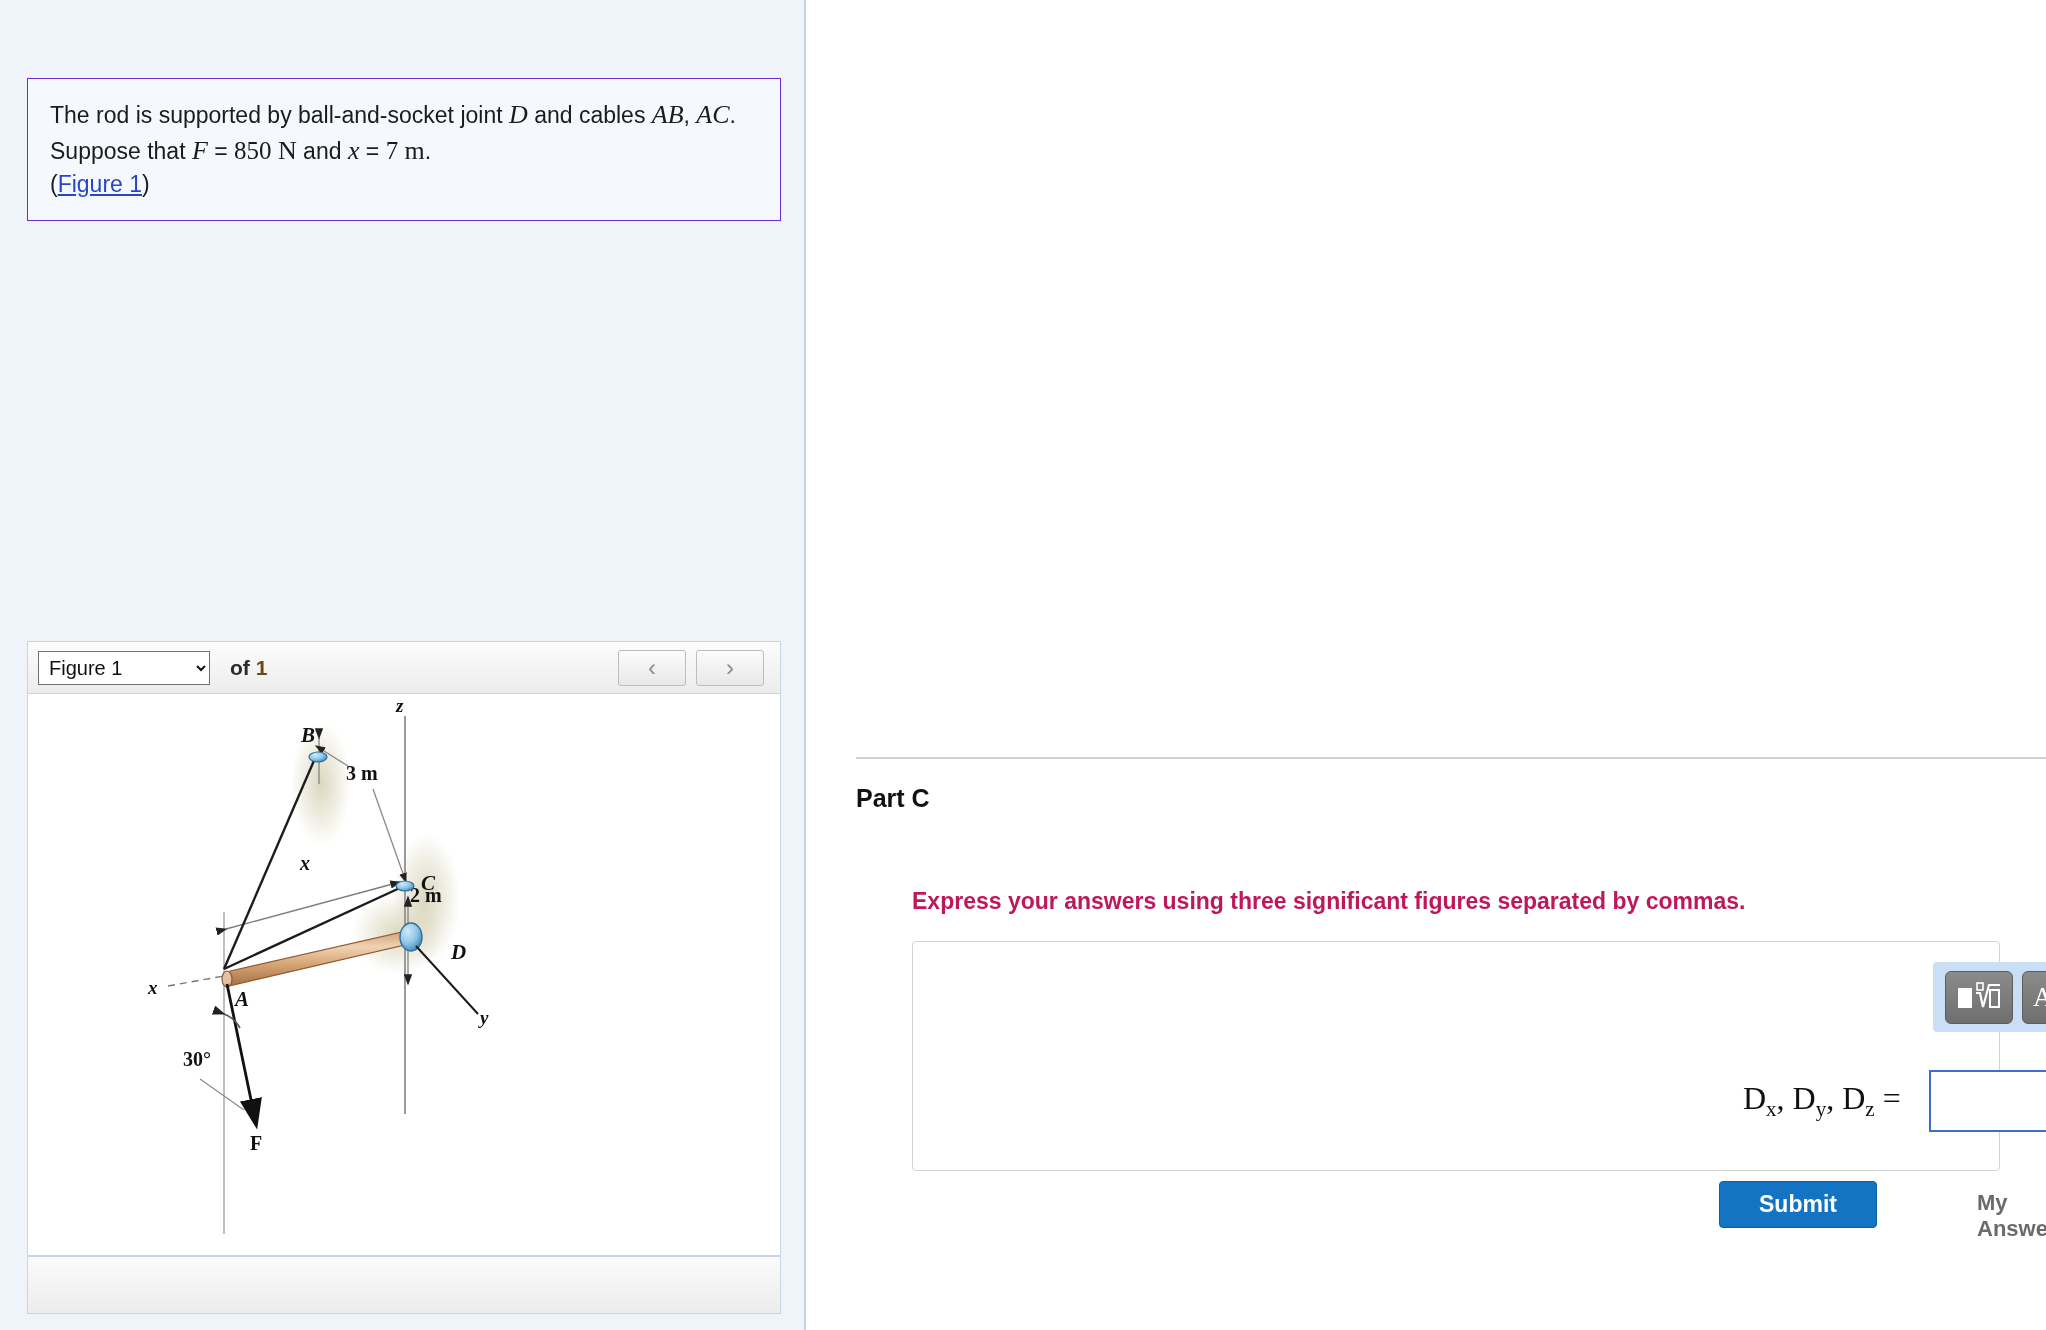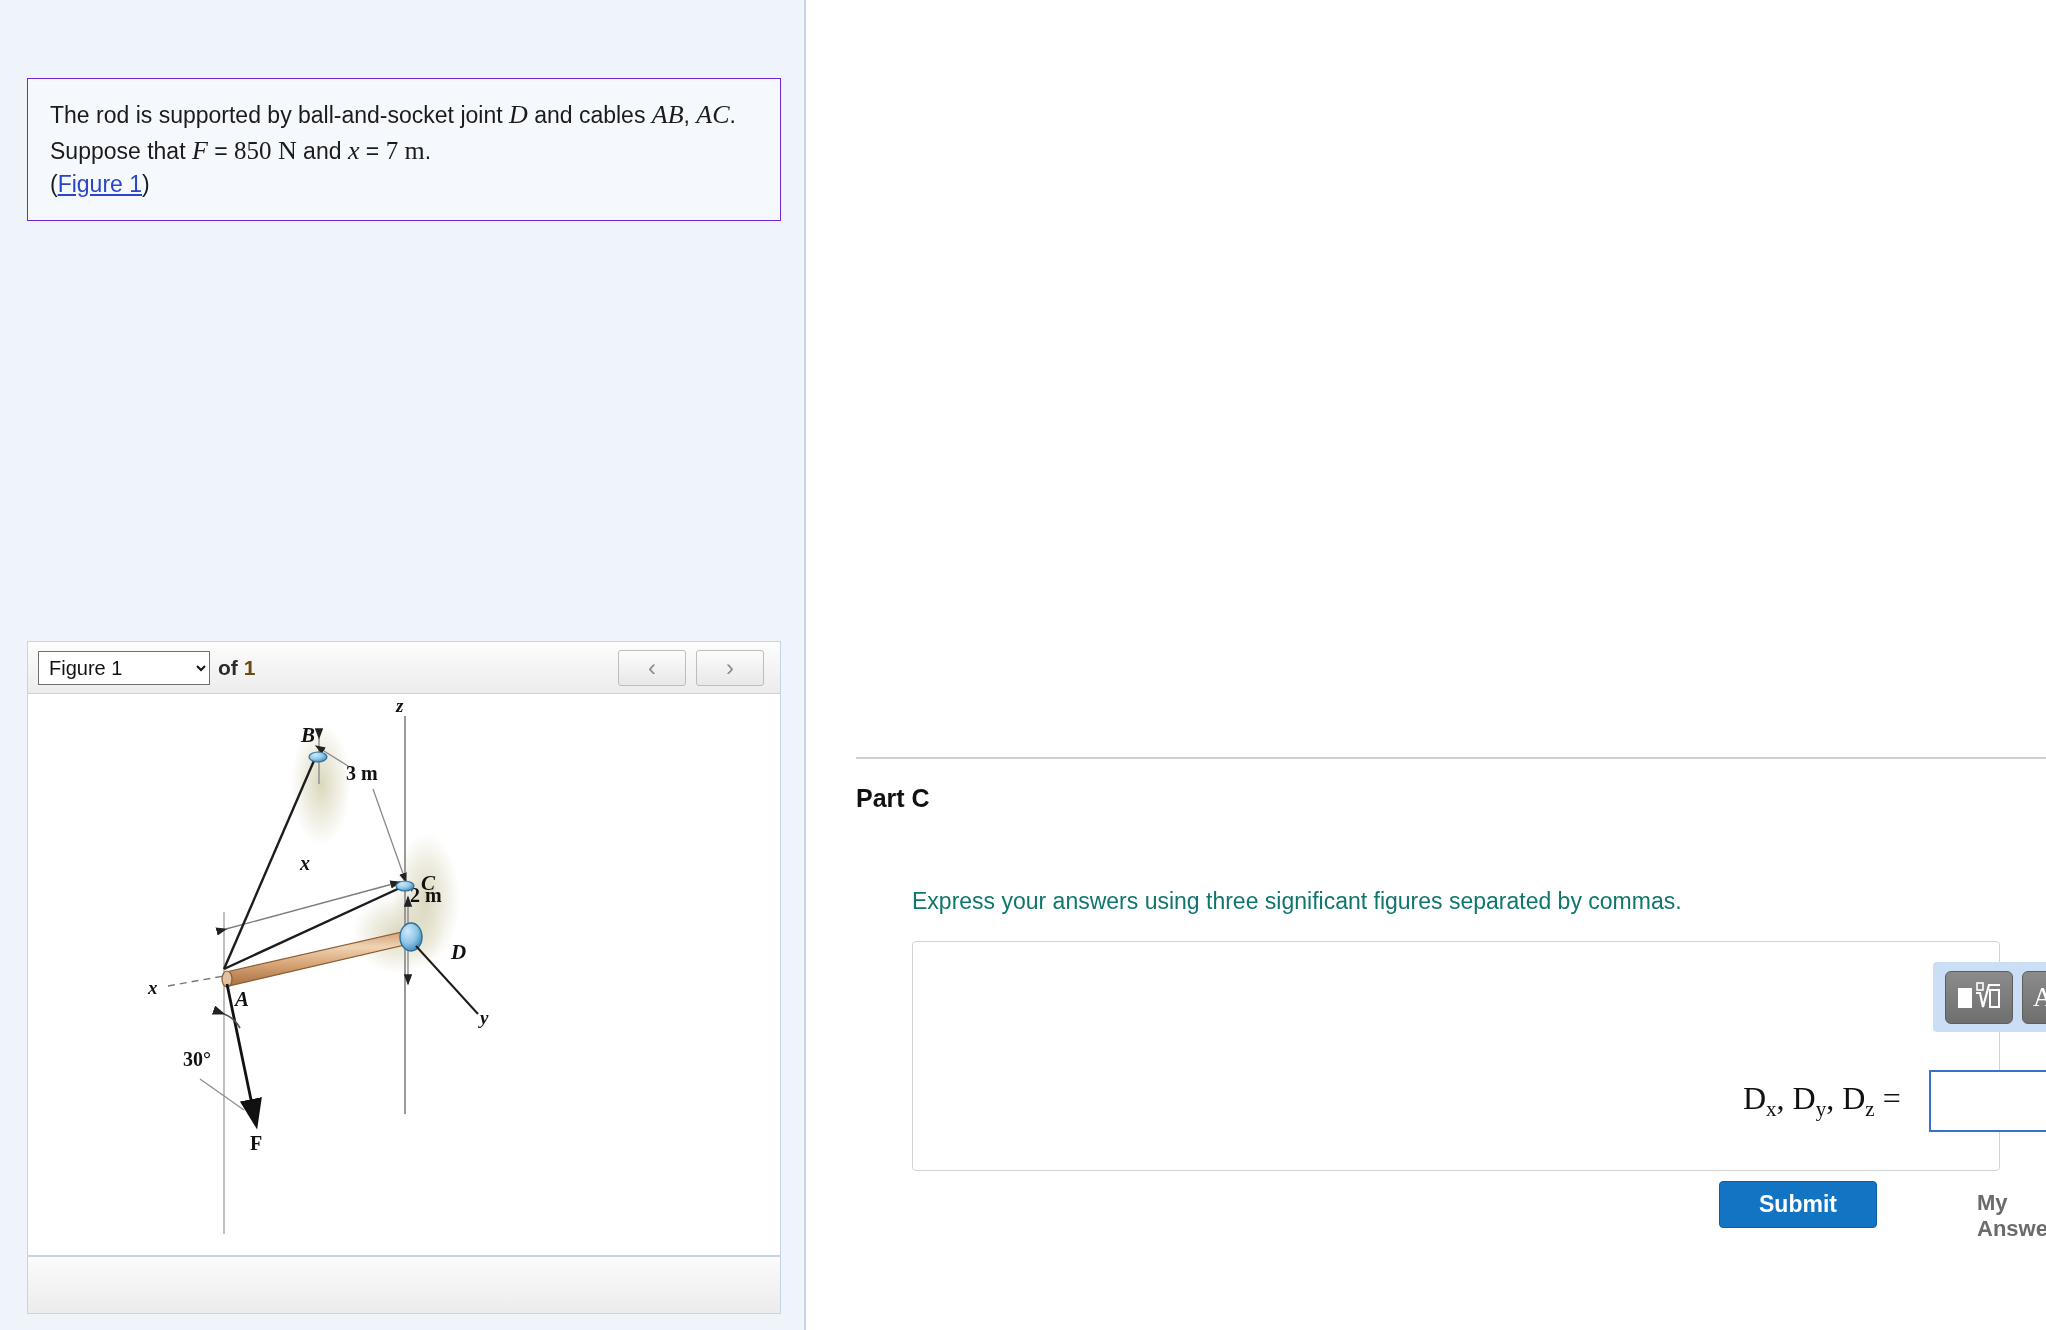--- a/index.html
+++ b/index.html
@@ -38,21 +38,21 @@
   #fig-toolbar {
     position:absolute; left:27px; top:641px; width:754px; height:53px;
     background:linear-gradient(#fdfdfd,#ececec);
     border:1px solid #c6d5e6;
     display:flex; align-items:center; padding:0 10px;
   }
   #figure-select {
     width:172px; height:34px; font-size:20px; font-family:"Liberation Sans", sans-serif;
     border:1px solid #707070; background:#ffffff; color:#111; padding-left:6px;
   }
-  #of-label { font-size:21px; color:#2b2b2b; margin-left:8px; font-weight:600; }
+  #of-label { font-size:21px; color:#2b2b2b; margin-left:20px; font-weight:600; }
   #of-label .cnt { color:#6b4a12; }
   .navbtns { margin-left:auto; display:flex; gap:10px; padding-right:6px;}
   .navbtn {
     width:68px; height:36px;
     background:linear-gradient(#fcfcfc,#e8e8e8);
     border:1px solid #bdbdbd; border-radius:3px;
     display:flex; align-items:center; justify-content:center;
     color:#8d8d8d; font-size:24px; cursor:pointer;
   }
   
@@ -78,21 +78,21 @@
   #part-title {
     position:absolute; left:48px; top:784px;
     font-size:25px; font-weight:bold; color:#111;text-align:right;
   }
   #q-text {
     position:absolute; left:104px; top:838px; width:1100px;
     font-size:23px; color:#1b1b1b;
   }
   #q-instr {
     position:absolute; left:104px; top:888px; width:1100px;
-    font-size:23px; color:#0f766e; font-weight:normal;
+    font-size:23px; color:#be185d; font-weight:bold;
   }
   #answer-box {
     position:absolute; left:104px; top:941px; width:1088px; height:230px;
     border:1px solid #d2d2d2; border-radius:4px; background:#fff;
   }
   #eq-toolbar {
     position:absolute; left:1125px; top:962px; width:767px; height:70px;
     background:#cadef5; border-radius:4px;
     display:flex; align-items:center; gap:9px; padding-left:12px;
   }

